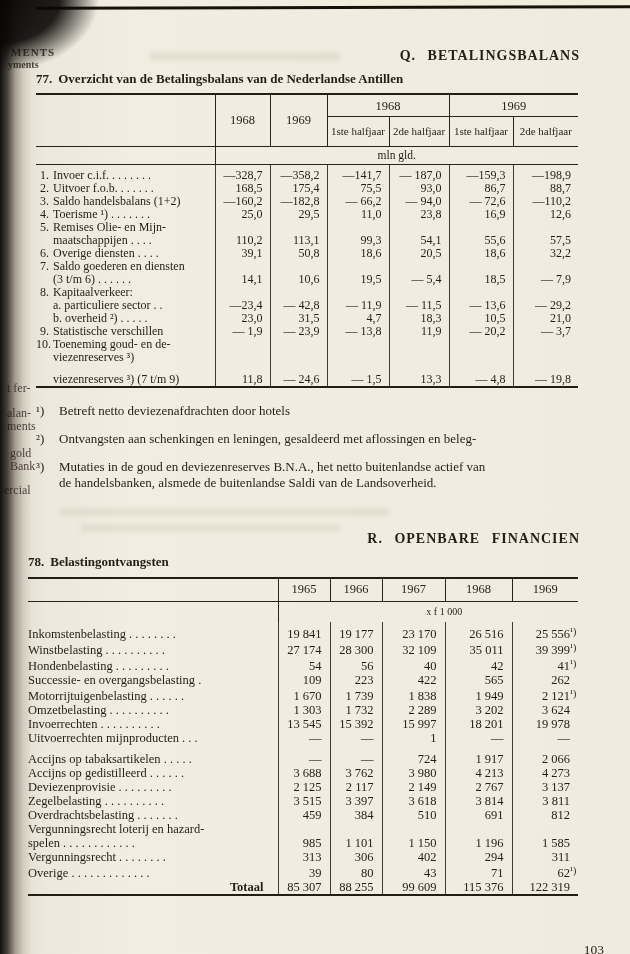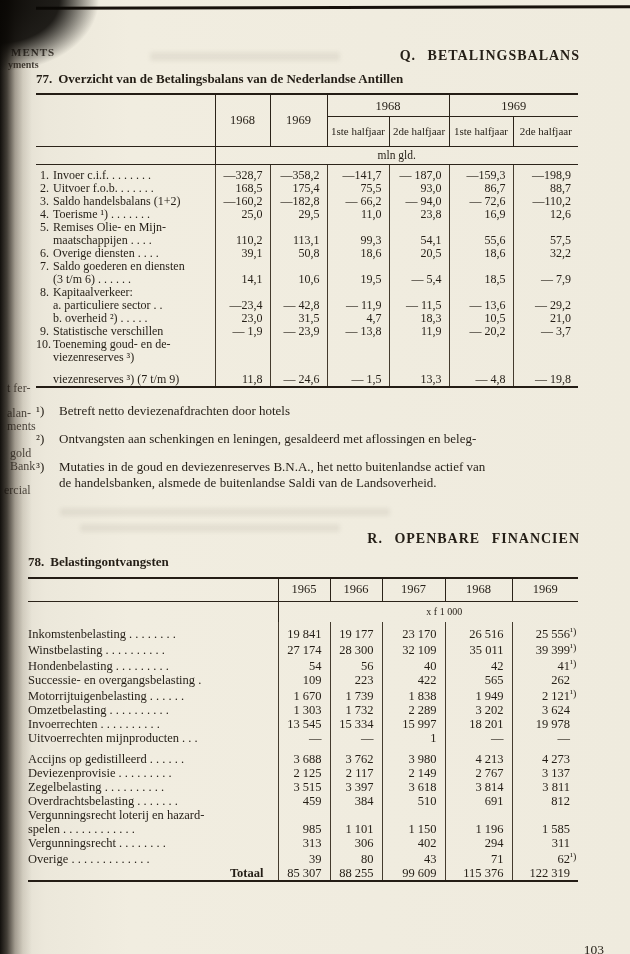--- a/index.html
+++ b/index.html
@@ -457,21 +457,21 @@
             <td class="val">1 732</td>
             <td class="val">2 289</td>
             <td class="val">3 202</td>
             <td class="val">3 624</td>
           </tr>
           <tr>
             <td class="lbl">
               <div>Invoerrechten . . . . . . . . . .</div>
             </td>
             <td class="val">13 545</td>
-            <td class="val">15 334</td>
+            <td class="val">15 392</td>
             <td class="val">15 997</td>
             <td class="val">18 201</td>
             <td class="val">19 978</td>
           </tr>
           <tr>
             <td class="lbl">
               <div>Uitvoerrechten mijnproducten . . .</div>
             </td>
             <td class="val">—</td>
             <td class="val">—</td>
@@ -482,20 +482,30 @@
           <tr class="spacer">
             <td class="lbl"></td>
             <td class="val"></td>
             <td class="val"></td>
             <td class="val"></td>
             <td class="val"></td>
             <td class="val"></td>
           </tr>
           <tr>
             <td class="lbl">
+              <div>Accijns op tabaksartikelen . . . . .</div>
+            </td>
+            <td class="val">—</td>
+            <td class="val">—</td>
+            <td class="val">724</td>
+            <td class="val">1 917</td>
+            <td class="val">2 066</td>
+          </tr>
+          <tr>
+            <td class="lbl">
               <div>Accijns op gedistilleerd . . . . . .</div>
             </td>
             <td class="val">3 688</td>
             <td class="val">3 762</td>
             <td class="val">3 980</td>
             <td class="val">4 213</td>
             <td class="val">4 273</td>
           </tr>
           <tr>
             <td class="lbl">

